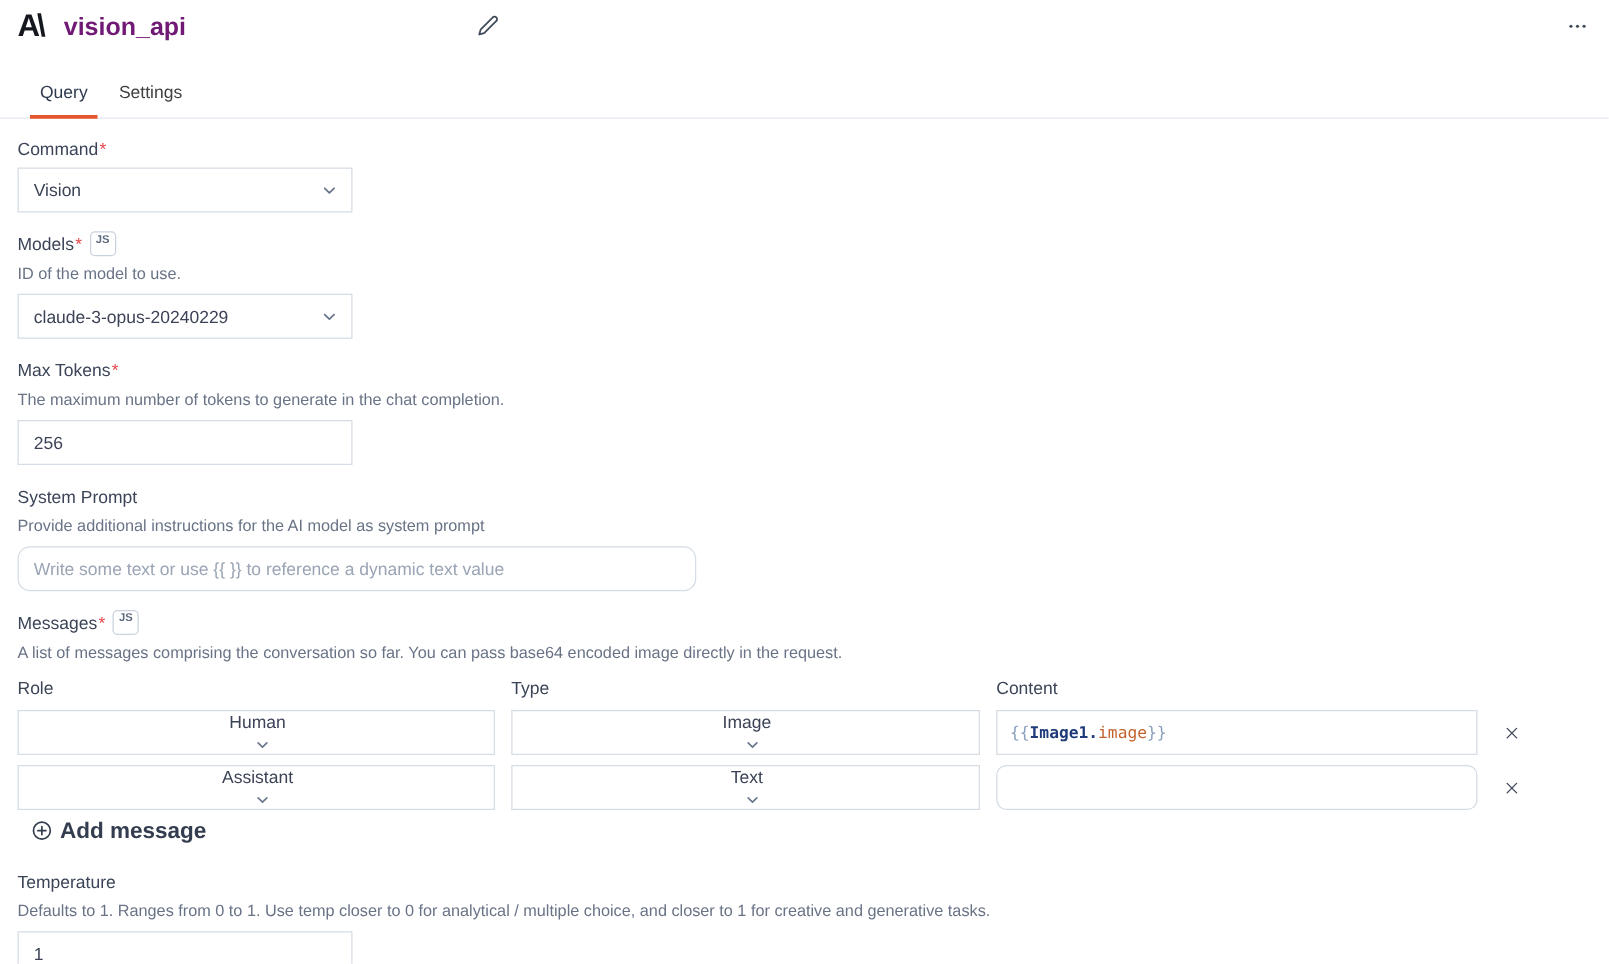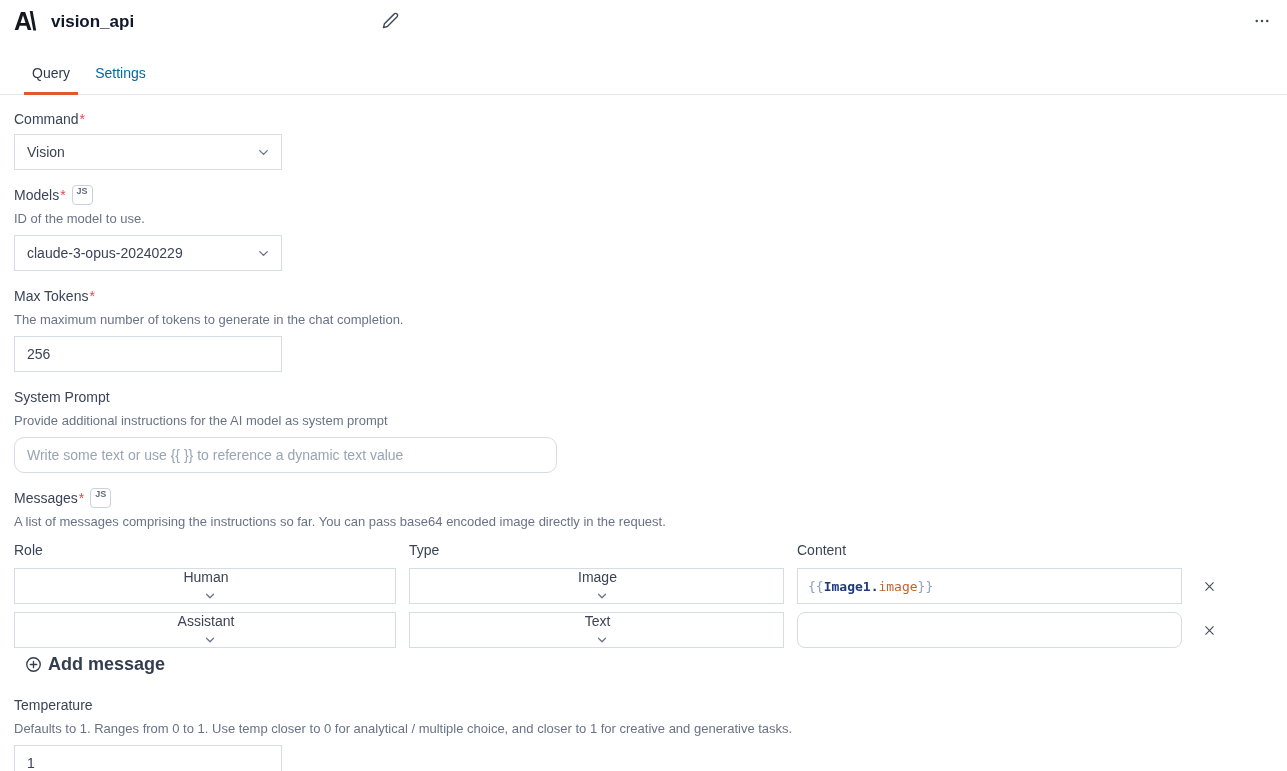--- a/index.html
+++ b/index.html
@@ -3,29 +3,29 @@
 <meta charset="utf-8">
 <style>
   * { margin:0; padding:0; box-sizing:border-box; }
   html,body { width:1287px; height:771px; overflow:hidden; background:#ffffff;
     font-family:"Liberation Sans", sans-serif; color:#3c4356; }
 
   
   .header { position:relative; height:44px; display:flex; align-items:center; padding:0 14px; }
   .logo { font-weight:800; font-size:25px; letter-spacing:-2.5px; color:#15181e; line-height:1;
     margin-right:17px; padding-bottom:2px; }
-  .title { font-size:17px; font-weight:600; color:#0f172a; }
+  .title { font-size:20px; font-weight:600; color:#701a75; }
   .icon-btn { background:none; border:none; cursor:pointer; display:flex; align-items:center;
     justify-content:center; padding:4px; }
   .edit-btn { position:absolute; left:378px; top:8px; }
   .menu-btn { position:absolute; right:12px; top:8px; }
 
   
   .tabs { display:flex; padding-left:24px; border-bottom:1px solid #e4e8ee; margin-top:12px; }
-  .tab { font-size:14px; color:#0369a1; padding:9px 8px 11px; margin-right:9px; cursor:pointer;
+  .tab { font-size:14px; color:#404040; padding:9px 8px 11px; margin-right:9px; cursor:pointer;
     border-bottom:3px solid transparent; margin-bottom:-1px; }
   .tab.active { color:#2f3a4e; border-bottom-color:#e4572e; }
 
   
   .main { padding:14px 14px 0; }
   .field { margin-bottom:15px; }
   .label-row { display:flex; gap:6px; margin-bottom:5px; }
   .label { font-size:14px; font-weight:500; color:#3b4457; line-height:20px; }
   .req { color:#e5484d; font-size:14px; font-weight:500; margin-left:1px; }
   .js-badge { font-size:9px; font-weight:600; color:#5f6b7e; border:1px solid #c9d2dd;
@@ -138,21 +138,21 @@
     </div>
     <div class="help">Provide additional instructions for the AI model as system prompt</div>
     <input class="control wide" placeholder="Write some text or use {{ }} to reference a dynamic text value" style="">
   </div>
 
   <div class="field" style="margin-bottom:9px;">
     <div class="label-row">
       <span class="label"><span>Messages</span><span class="req">*</span></span>
       <span class="js-badge">JS</span>
     </div>
-    <div class="help" style="margin-bottom:0;">A list of messages comprising the instructions so far. You can pass base64 encoded image directly in the request.</div>
+    <div class="help" style="margin-bottom:0;">A list of messages comprising the conversation so far. You can pass base64 encoded image directly in the request.</div>
   </div>
 
   <div class="msg-grid">
     <div class="col-label">Role</div>
     <div class="col-label">Type</div>
     <div class="col-label">Content</div>
     <div></div>
 
     <div class="control select">
       <span>Human</span>

